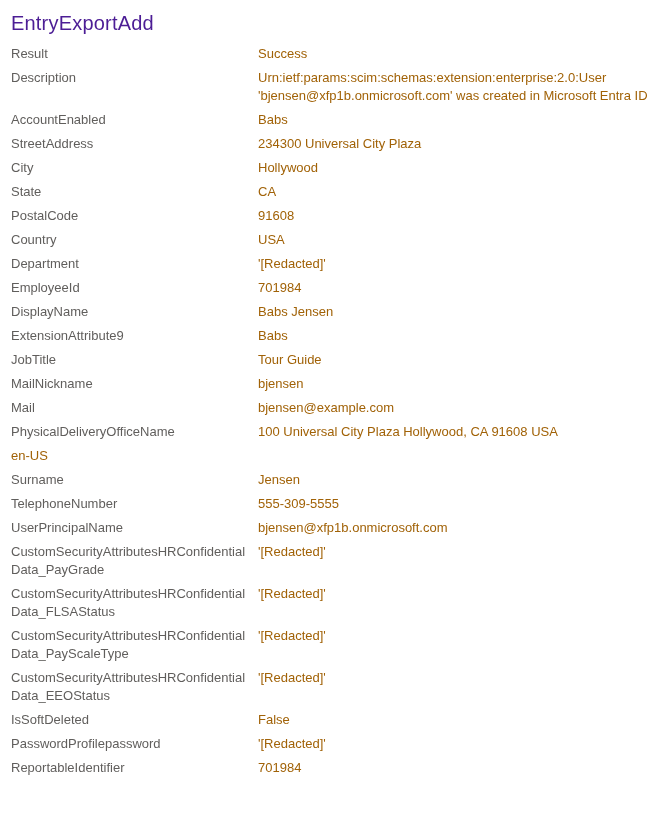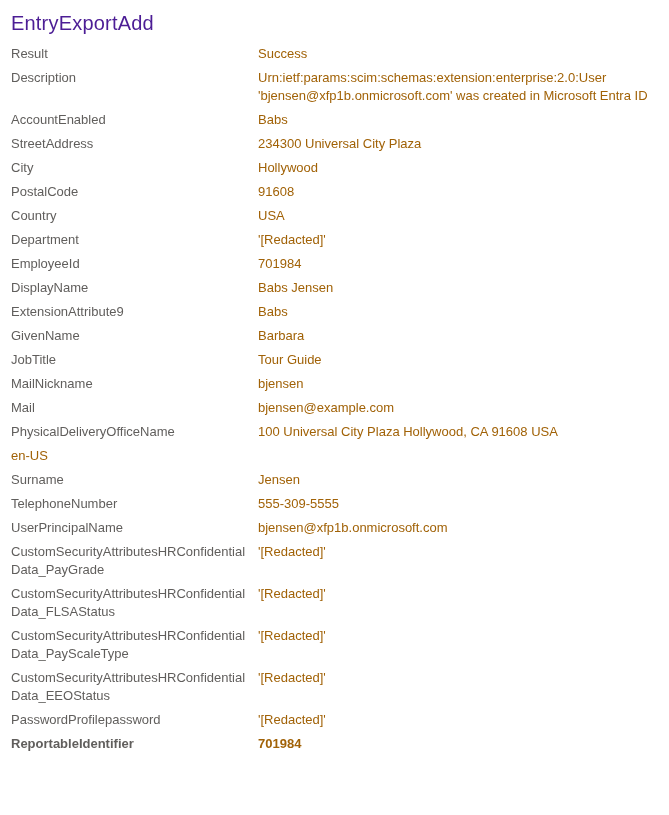--- a/index.html
+++ b/index.html
@@ -38,21 +38,20 @@
     width: 647px;
   }
   .detail-row {
     display: flex;
     align-items: flex-start;
     width: 100%;
     margin-bottom: 6px;
   }
   .detail-row:last-child {
     margin-bottom: 16px;
-    font-weight: bold;
   }
   .row-label {
     flex: 0 0 247px;
     width: 247px;
     box-sizing: border-box;
     padding-right: 8px;
     color: #605e5c;
     font-size: 13px;
     line-height: 18px;
     word-break: break-word;
@@ -90,20 +89,24 @@
       </div>
       <div class="detail-row">
         <div class="row-label">StreetAddress</div>
         <div class="row-value">234300 Universal City Plaza</div>
       </div>
       <div class="detail-row">
         <div class="row-label">City</div>
         <div class="row-value">Hollywood</div>
       </div>
       <div class="detail-row">
+        <div class="row-label">State</div>
+        <div class="row-value">CA</div>
+      </div>
+      <div class="detail-row">
         <div class="row-label">PostalCode</div>
         <div class="row-value">91608</div>
       </div>
       <div class="detail-row">
         <div class="row-label">Country</div>
         <div class="row-value">USA</div>
       </div>
       <div class="detail-row">
         <div class="row-label">Department</div>
         <div class="row-value">'[Redacted]'</div>
@@ -112,24 +115,20 @@
         <div class="row-label">EmployeeId</div>
         <div class="row-value">701984</div>
       </div>
       <div class="detail-row">
         <div class="row-label">DisplayName</div>
         <div class="row-value">Babs Jensen</div>
       </div>
       <div class="detail-row">
         <div class="row-label">ExtensionAttribute9</div>
         <div class="row-value">Babs</div>
-      </div>
-      <div class="detail-row">
-        <div class="row-label">GivenName</div>
-        <div class="row-value">Barbara</div>
       </div>
       <div class="detail-row">
         <div class="row-label">JobTitle</div>
         <div class="row-value">Tour Guide</div>
       </div>
       <div class="detail-row">
         <div class="row-label">MailNickname</div>
         <div class="row-value">bjensen</div>
       </div>
       <div class="detail-row">
@@ -165,20 +164,24 @@
       </div>
       <div class="detail-row">
         <div class="row-label">CustomSecurityAttributesHRConfidentialData_PayScaleType</div>
         <div class="row-value">'[Redacted]'</div>
       </div>
       <div class="detail-row">
         <div class="row-label">CustomSecurityAttributesHRConfidentialData_EEOStatus</div>
         <div class="row-value">'[Redacted]'</div>
       </div>
       <div class="detail-row">
+        <div class="row-label">IsSoftDeleted</div>
+        <div class="row-value">False</div>
+      </div>
+      <div class="detail-row">
         <div class="row-label">PasswordProfilepassword</div>
         <div class="row-value">'[Redacted]'</div>
       </div>
       <div class="detail-row">
         <div class="row-label">ReportableIdentifier</div>
         <div class="row-value">701984</div>
       </div>
     </div>
 
 </div>

